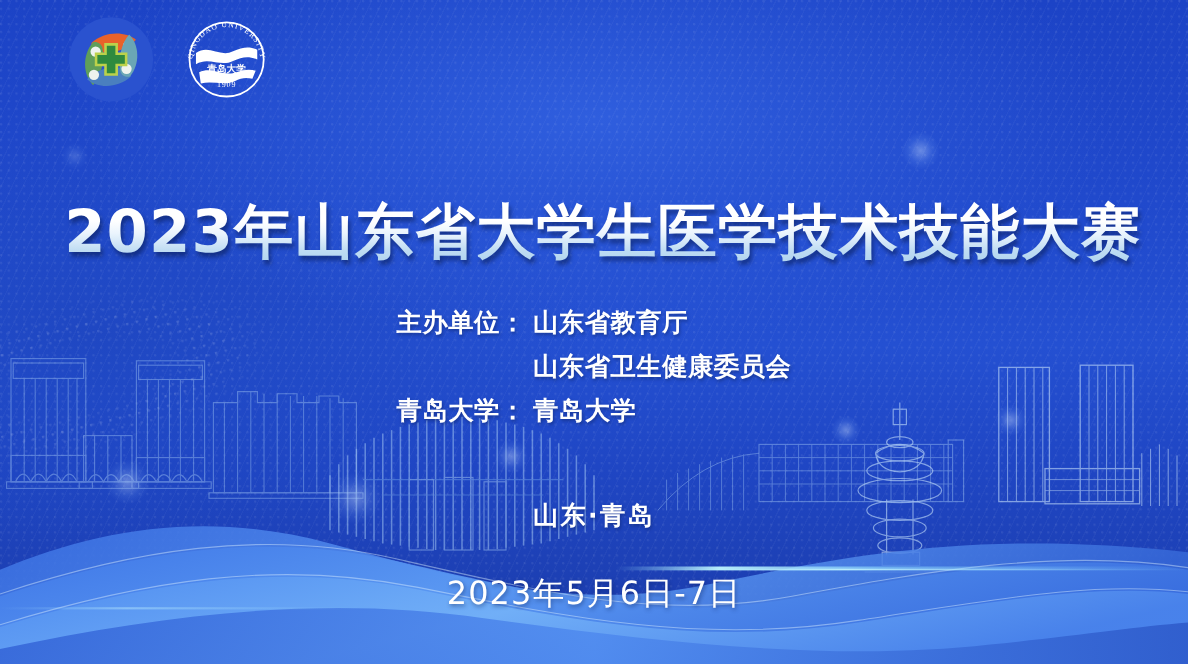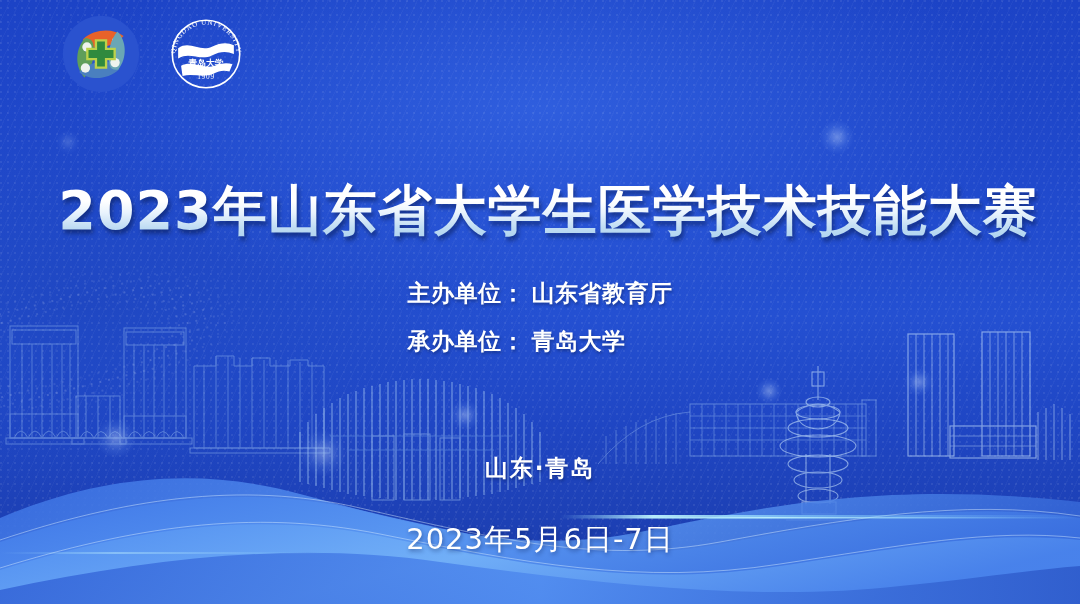--- a/index.html
+++ b/index.html
@@ -102,21 +102,21 @@
     position: absolute;
     left: 0; right: 0;
     top: 278px;
     display: flex;
     flex-direction: column;
     align-items: center;
   }
   .org-rows {
     display: flex;
     flex-direction: column;
-    gap: 17px;
+    gap: 9px;
     color: #ffffff;
     font-size: 23px;
     font-weight: bold;
     letter-spacing: .5px;
     text-shadow: 1px 2px 3px rgba(8,26,80,0.45);
   }
   .org-row { display: flex; align-items: baseline; white-space: nowrap; }
   .org-label { width: 124px; flex: 0 0 124px; text-align: left; }
   .org-value { text-align: center; }
 
@@ -461,21 +461,25 @@
 
   <h1 class="title">2023年山东省大学生医学技术技能大赛</h1>
 
   <div class="organizers">
     <div class="org-rows">
       <div class="org-row">
         <span class="org-label">主办单位：</span>
         <span class="org-value">山东省教育厅</span>
       </div>
       <div class="org-row">
-        <span class="org-label">承办单位：</span>
+        <span class="org-label"></span>
+        <span class="org-value">山东省卫生健康委员会</span>
+      </div>
+      <div class="org-row">
+        <span class="org-label">青岛大学：</span>
         <span class="org-value">青岛大学</span>
       </div>
     </div>
   </div>
 
   <div class="footer">
     <div class="place">山东·青岛</div>
     <div class="date">2023年5月6日-7日</div>
   </div>
 

